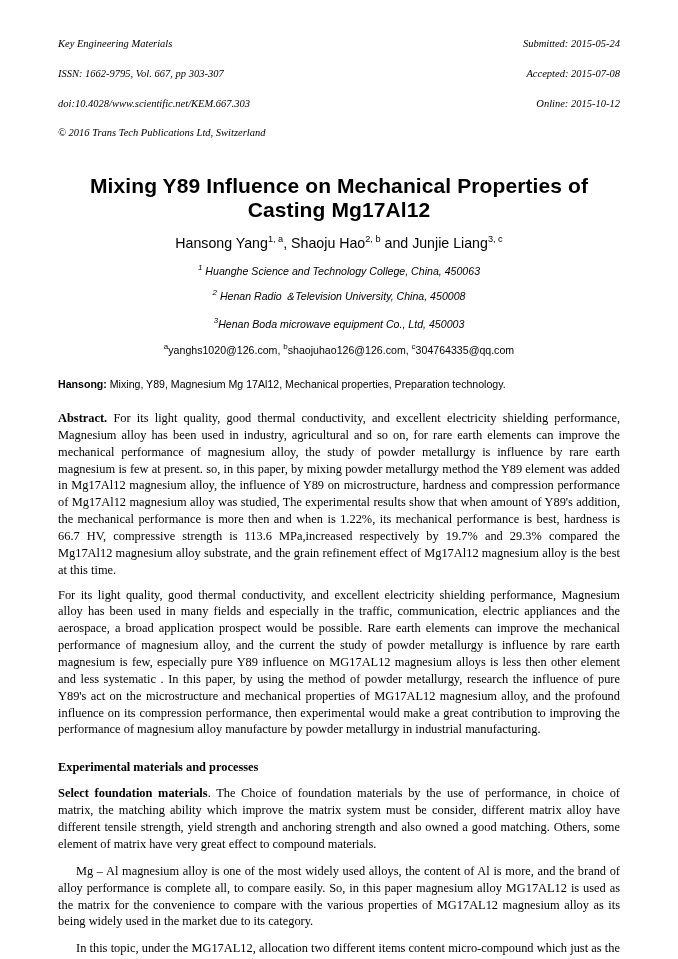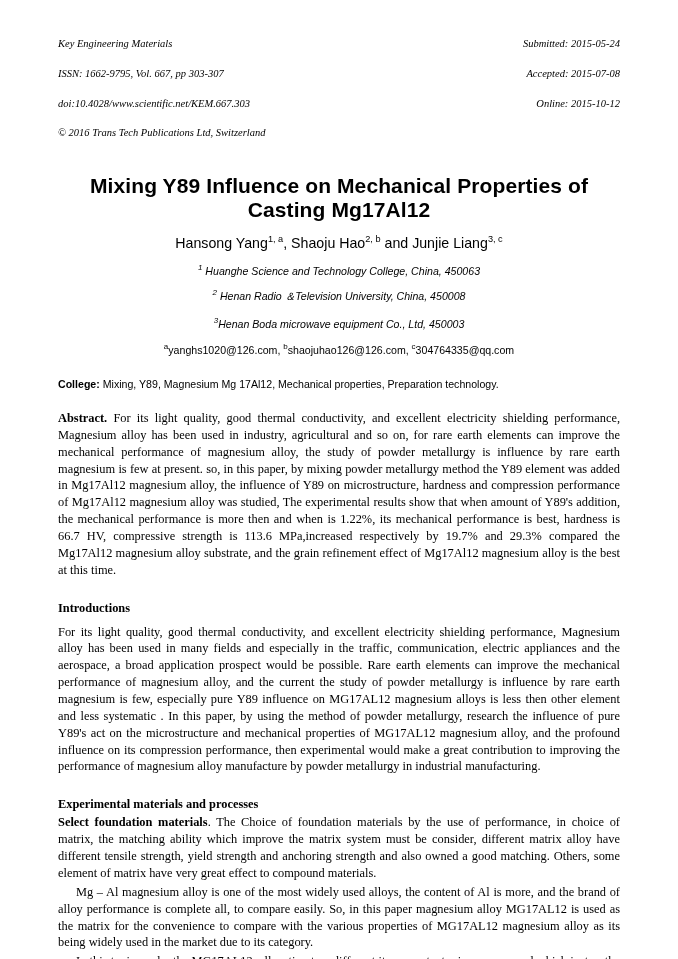--- a/index.html
+++ b/index.html
@@ -91,21 +91,21 @@
     font-size: 12.4px;
   }
   .para {
     margin-top: 8px;
     font-size: 12.4px;
     line-height: 1.36;
     text-align: justify;
   }
   .para.indent { text-indent: 18px; }
   .para .runin { font-weight: bold; }
-  .tight { margin-top: 2px; }
+  .tight { margin-top: 10px; }
 </style>
 </head>
 <body>
 
 <div class="page">
 
   <div class="header">
     <div class="header-left">
       <span class="hdr-line">Key Engineering Materials</span>
       <span class="hdr-line">ISSN: 1662-9795, Vol. 667, pp 303-307</span>
@@ -133,28 +133,27 @@
   </div>
   <div class="affil">
     <sup>3</sup><span>Henan Boda microwave equipment Co., Ltd, 450003</span>
   </div>
 
   <div class="emails">
     <sup>a</sup><span>yanghs1020@126.com, </span><sup>b</sup><span>shaojuhao126@126.com, </span><sup>c</sup><span>304764335@qq.com</span>
   </div>
 
   <div class="keywords">
-    <b>College: </b><span>Mixing, Y89, Magnesium Mg 17Al12, Mechanical properties, Preparation technology.</span>
+    <b>Hansong: </b><span>Mixing, Y89, Magnesium Mg 17Al12, Mechanical properties, Preparation technology.</span>
   </div>
 
   <div class="abstract">
     <span class="lead">Abstract.</span><span> For its light quality, good thermal conductivity, and excellent electricity shielding performance, Magnesium alloy has been used in industry, agricultural and so on, for rare earth elements can improve the mechanical performance of magnesium alloy, the study of powder metallurgy is influence by rare earth magnesium is few at present. so, in this paper, by mixing powder metallurgy method the Y89 element was added in Mg17Al12 magnesium alloy, the influence of Y89 on microstructure, hardness and compression performance of Mg17Al12 magnesium alloy was studied, The experimental results show that when amount of Y89's addition, the mechanical performance is more then and when is 1.22%, its mechanical performance is best, hardness is 66.7 HV, compressive strength is 113.6 MPa,increased respectively by 19.7% and 29.3% compared the Mg17Al12 magnesium alloy substrate, and the grain refinement effect of Mg17Al12 magnesium alloy is the best at this time.</span>
   </div>
 
-  <div class="section-head">Introductions</div>
   <div class="para">For its light quality, good thermal conductivity, and excellent electricity shielding performance, Magnesium alloy has been used in many fields and especially in the traffic, communication, electric appliances and the aerospace, a broad application prospect would be possible. Rare earth elements can improve the mechanical performance of magnesium alloy, and the current the study of powder metallurgy is influence by rare earth magnesium is few, especially pure Y89 influence on MG17AL12 magnesium alloys is less then other element and less systematic . In this paper, by using the method of powder metallurgy, research the influence of pure Y89's act on the microstructure and mechanical properties of MG17AL12 magnesium alloy, and the profound influence on its compression performance, then experimental would make a great contribution to improving the performance of magnesium alloy manufacture by powder metallurgy in industrial manufacturing.</div>
 
   <div class="section-head">Experimental materials and processes</div>
   <div class="para tight">
     <span class="runin">Select foundation materials</span><span>. The Choice of foundation materials by the use of performance, in choice of matrix, the matching ability which improve the matrix system must be consider, different matrix alloy have different tensile strength, yield strength and anchoring strength and also owned a good matching. Others, some element of matrix have very great effect to compound materials.</span>
   </div>
   <div class="para indent tight">Mg – Al magnesium alloy is one of the most widely used alloys, the content of Al is more, and the brand of alloy performance is complete all, to compare easily. So, in this paper magnesium alloy MG17AL12 is used as the matrix for the convenience to compare with the various properties of MG17AL12 magnesium alloy as its being widely used in the market due to its category.</div>
   <div class="para indent tight">In this topic, under the MG17AL12, allocation two different items content micro-compound which just as the table 1 shows.</div>
 
 </div>

